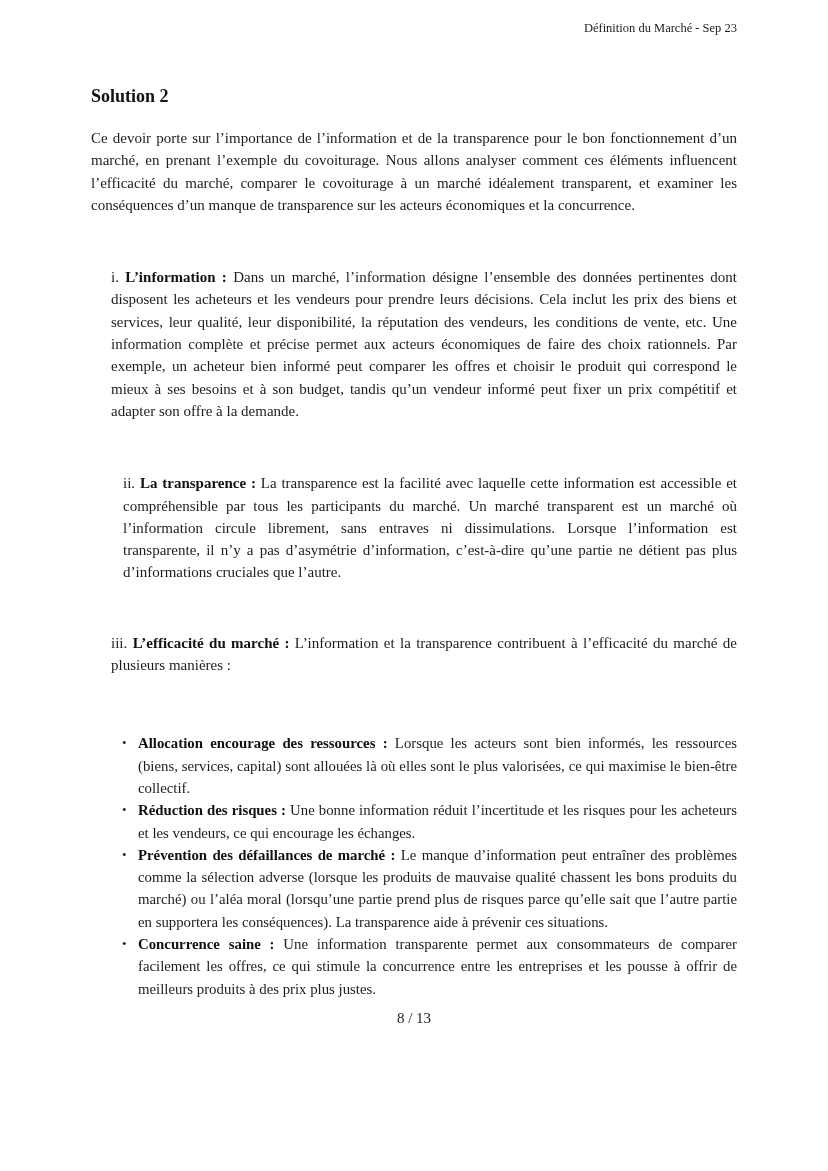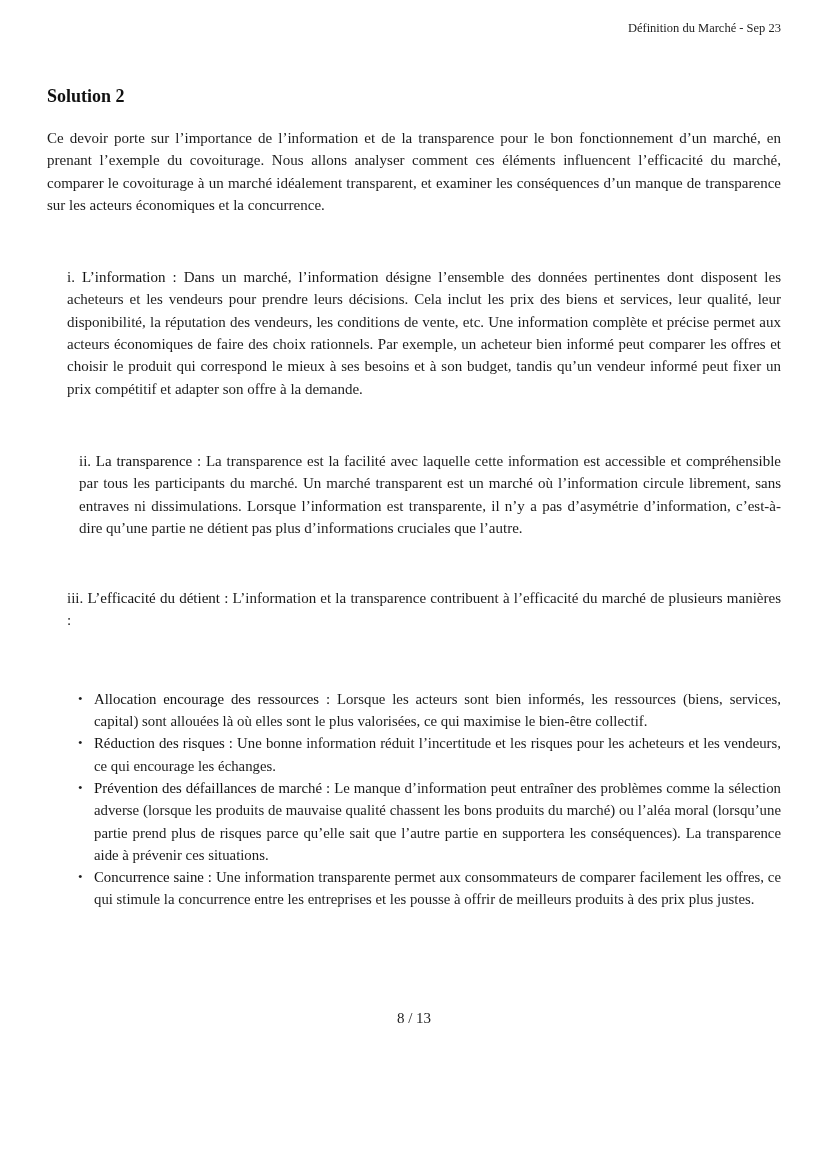--- a/index.html
+++ b/index.html
@@ -6,21 +6,21 @@
     margin: 0;
     padding: 0;
     background: #ffffff;
   }
   .page {
     position: relative;
     width: 828px;
     height: 1083px;
     background: #ffffff;
     box-sizing: border-box;
-    padding: 0 47px;
+    padding: 0 91px;
     font-family: "Liberation Serif", "DejaVu Serif", serif;
     color: #1c1c1c;
     overflow: hidden;
   }
   .header {
     padding-top: 21px;
     text-align: right;
     font-size: 12.5px;
     color: #222222;
   }
@@ -62,21 +62,21 @@
     width: 16px;
     font-size: 13px;
     line-height: 22.3px;
   }
   .bullet-body {
     flex: 1;
     font-size: 14.8px;
     line-height: 22.3px;
     text-align: justify;
   }
-  b { font-weight: 400; color: #111111; }
+  b { font-weight: 700; color: #111111; }
   .footer {
     position: absolute;
     left: 0;
     right: 0;
     bottom: 56px;
     text-align: center;
     font-size: 15px;
     color: #222222;
   }
 </style>
@@ -91,21 +91,21 @@
 
   <h1 class="title">Solution 2</h1>
 
   <p class="para intro">Ce devoir porte sur l’importance de l’information et de la transparence pour le bon fonctionnement d’un marché, en prenant l’exemple du covoiturage. Nous allons analyser comment ces éléments influencent l’efficacité du marché, comparer le covoiturage à un marché idéalement transparent, et examiner les conséquences d’un manque de transparence sur les acteurs économiques et la concurrence.</p>
 
 
   <p class="para roman-item item-i"><span>i.</span> <b>L’information :</b> <span>Dans un marché, l’information désigne l’ensemble des données pertinentes dont disposent les acheteurs et les vendeurs pour prendre leurs décisions. Cela inclut les prix des biens et services, leur qualité, leur disponibilité, la réputation des vendeurs, les conditions de vente, etc. Une information complète et précise permet aux acteurs économiques de faire des choix rationnels. Par exemple, un acheteur bien informé peut comparer les offres et choisir le produit qui correspond le mieux à ses besoins et à son budget, tandis qu’un vendeur informé peut fixer un prix compétitif et adapter son offre à la demande.</span></p>
 
   <p class="para roman-item item-ii"><span>ii.</span> <b>La transparence :</b> <span>La transparence est la facilité avec laquelle cette information est accessible et compréhensible par tous les participants du marché. Un marché transparent est un marché où l’information circule librement, sans entraves ni dissimulations. Lorsque l’information est transparente, il n’y a pas d’asymétrie d’information, c’est-à-dire qu’une partie ne détient pas plus d’informations cruciales que l’autre.</span></p>
 
-  <p class="para roman-item item-iii"><span>iii.</span> <b>L’efficacité du détient :</b> <span>L’information et la transparence contribuent à l’efficacité du marché de plusieurs manières :</span></p>
+  <p class="para roman-item item-iii"><span>iii.</span> <b>L’efficacité du marché :</b> <span>L’information et la transparence contribuent à l’efficacité du marché de plusieurs manières :</span></p>
 
   <div class="bullet-list">
 
     <div class="bullet-item">
       <span class="bullet-marker">•</span>
       <div class="bullet-body"><b>Allocation encourage des ressources :</b> <span>Lorsque les acteurs sont bien informés, les ressources (biens, services, capital) sont allouées là où elles sont le plus valorisées, ce qui maximise le bien-être collectif.</span></div>
     </div>
 
     <div class="bullet-item">
       <span class="bullet-marker">•</span>

